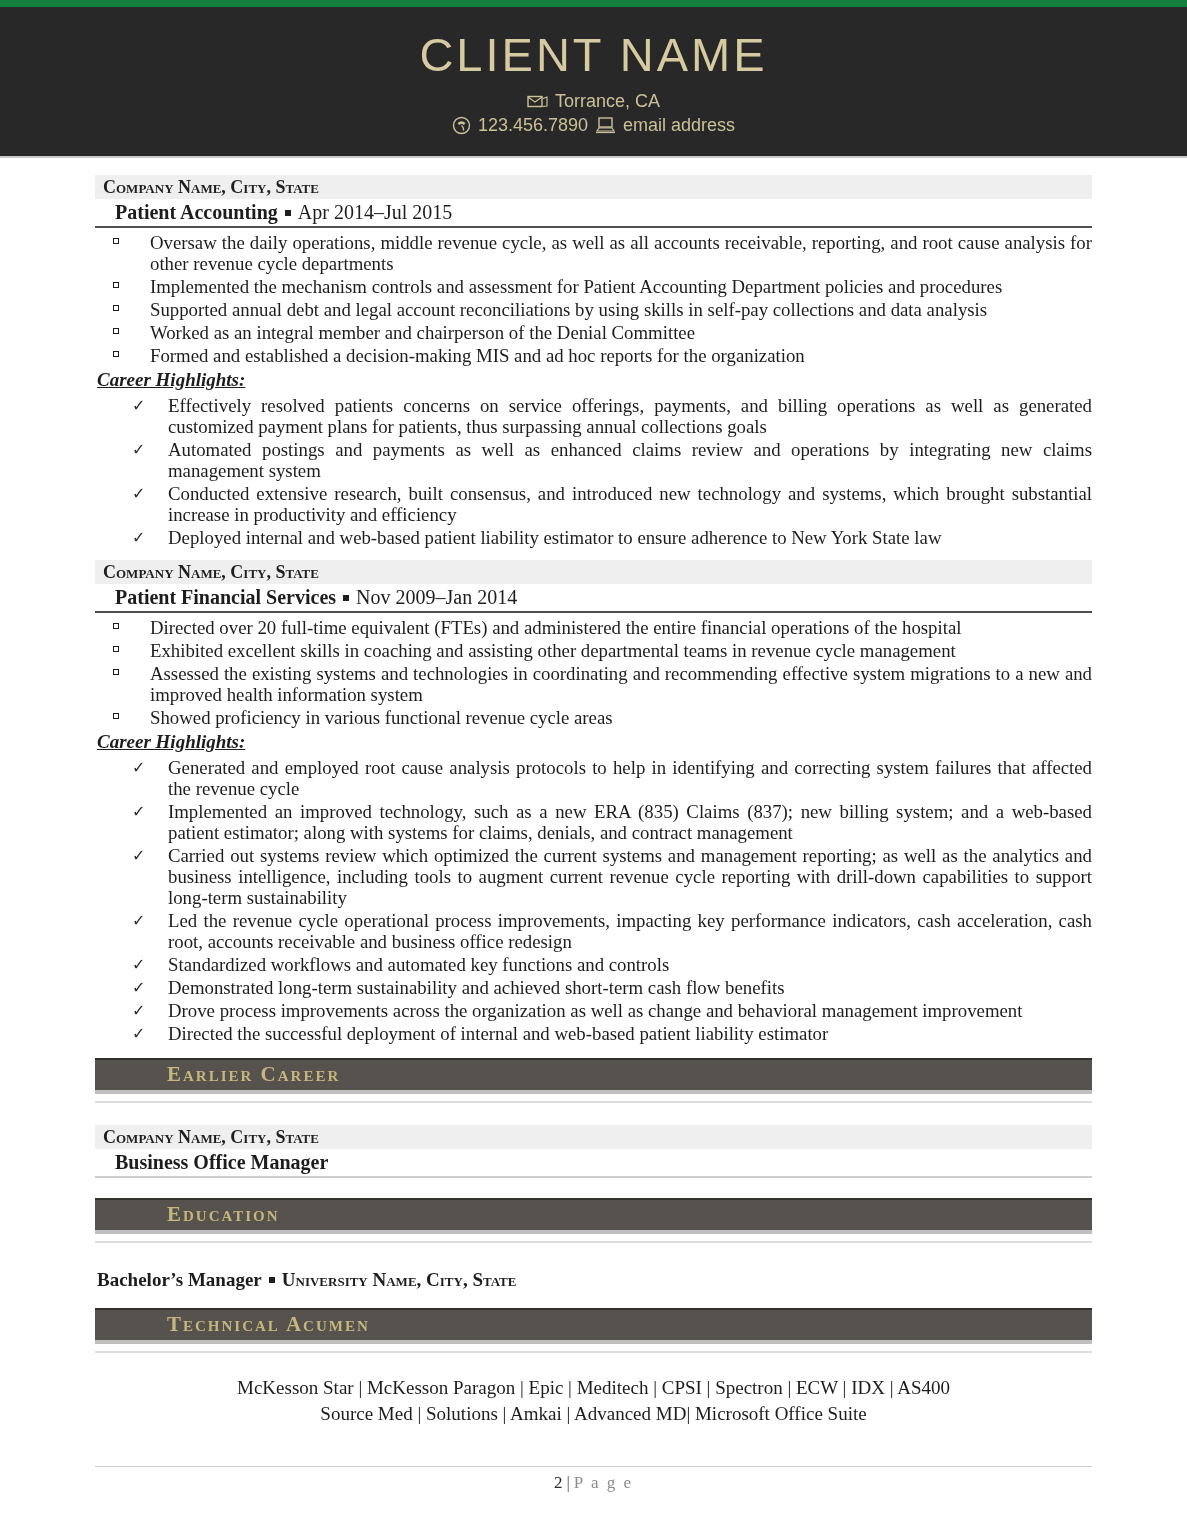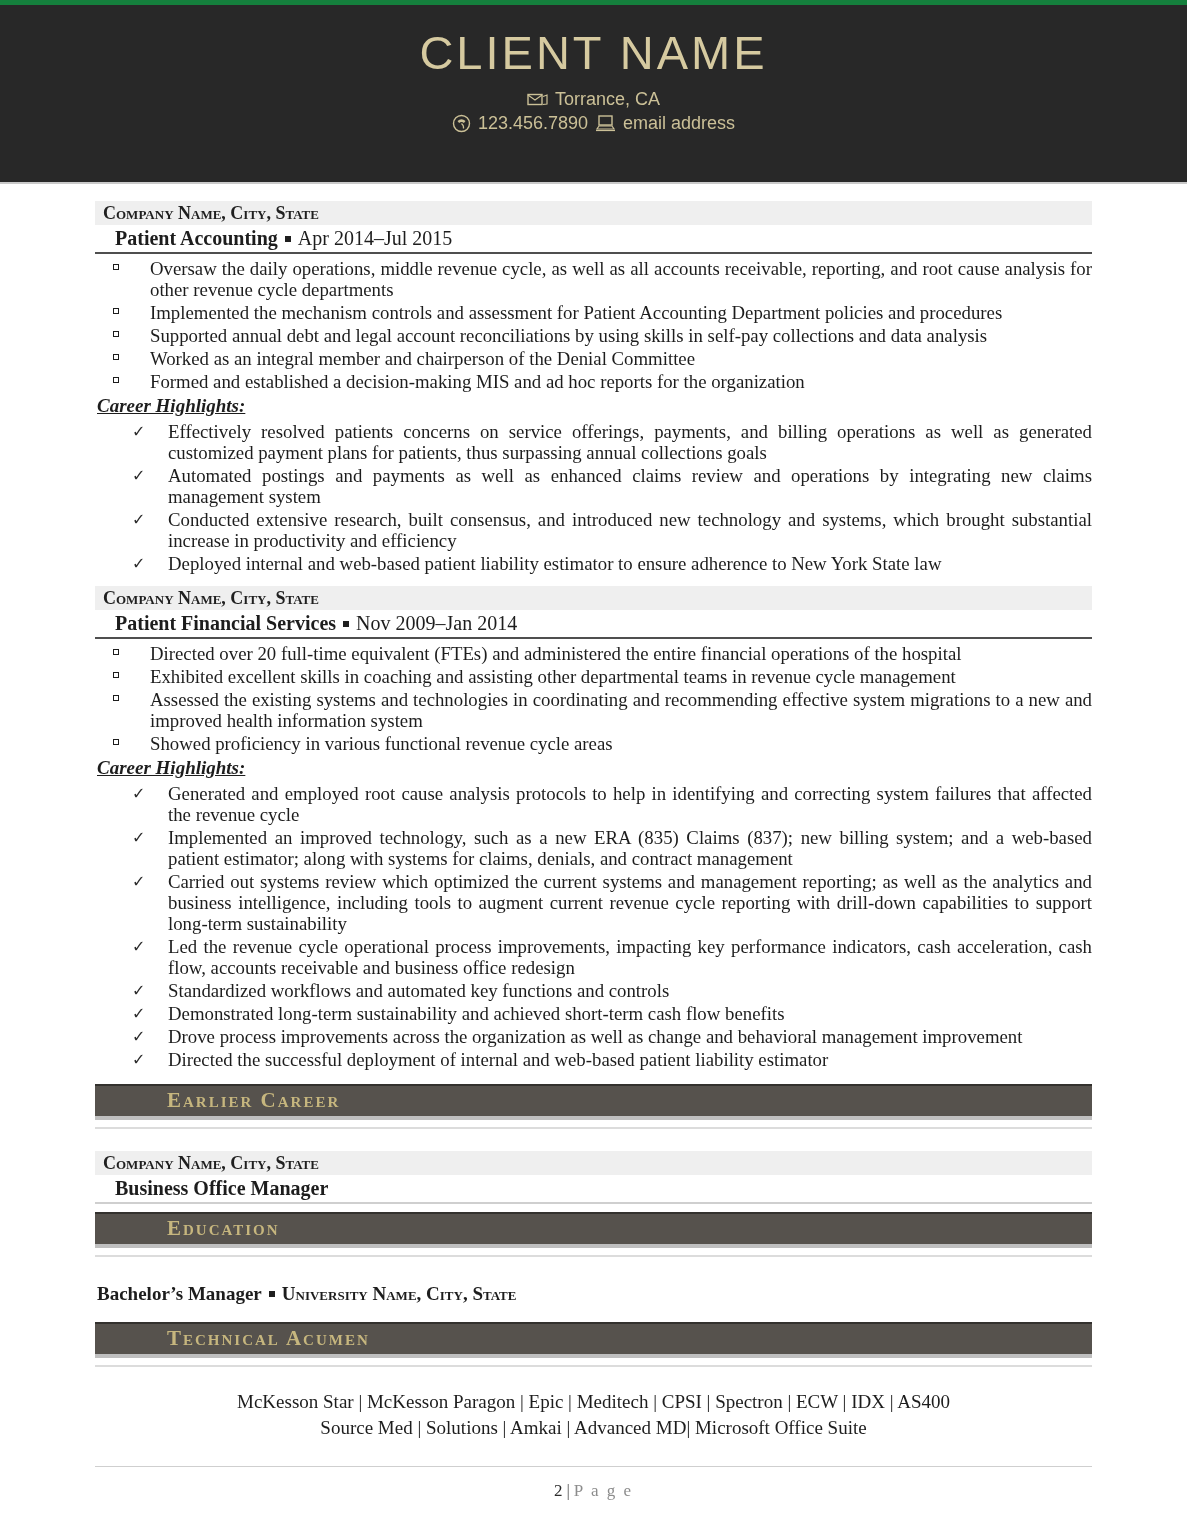--- a/index.html
+++ b/index.html
@@ -4,22 +4,22 @@
 <style>
   * { box-sizing: border-box; }
   html, body { margin: 0; padding: 0; background: #ffffff; }
   .page {
     width: 1187px; height: 1536px; position: relative; overflow: hidden;
     background: #ffffff; font-family: "Liberation Serif", serif; color: #1d1d1d;
   }
 
   
   .hdr {
-    height: 184px; background: #282828;
-    border-top: 5px solid #15803d; border-bottom: 2px solid #c9c9c9;
+    height: 158px; background: #282828;
+    border-top: 7px solid #15803d; border-bottom: 2px solid #c9c9c9;
     text-align: center; font-family: "Liberation Sans", sans-serif;
   }
   .client-name {
     padding-top: 20px; font-size: 47px; font-weight: 400;
     letter-spacing: 3px; color: #d6caa0;
   }
   .contact-line {
     display: flex; justify-content: center; align-items: center; gap: 7px;
     color: #cbc097; font-size: 18px;
   }
@@ -75,33 +75,33 @@
     font-variant: small-caps; font-weight: 700; font-size: 21px; line-height: 24px;
     letter-spacing: 2px; padding: 2px 0 4px 72px;
   }
   .section-underline { border-top: 2px solid #dcdcdc; margin-top: 7px; height: 0; }
 
   .company-bar.ec { margin-top: 22px; }
   .role-row {
     font-size: 20px; line-height: 22px; font-weight: 700;
     padding: 2px 0 3px 20px; border-bottom: 2px solid #cfcfcf;
   }
-  .section-bar.edu { margin-top: 8px; }
+  .section-bar.edu { margin-top: 20px; }
   .section-bar.tech { margin-top: 16px; }
 
   .degrees { margin-top: 24px; font-size: 19px; line-height: 25px; padding-left: 2px; }
   .degree-name { font-weight: 700; }
   .school { font-variant: small-caps; font-weight: 600; }
 
   .skills { margin-top: 22px; text-align: center; font-size: 19px; line-height: 26px; }
 
   
   .footer {
     position: absolute; left: 95px; right: 95px; top: 1466px;
-    border-top: 1px solid #cfcfcf; text-align: center; padding-top: 14px;
+    border-top: 1px solid #cfcfcf; text-align: center; padding-top: 6px;
     font-size: 17px;
   }
   .page-num { color: #2b2b2b; }
   .page-sep { color: #5a5a5a; margin: 0 4px; }
   .page-label { color: #8c8c8c; letter-spacing: 2px; }
 </style>
 </head>
 <body>
 
 <div class="page">
@@ -167,21 +167,21 @@
       <li class="sq-item"><span class="sq"></span><span>Directed over 20 full-time equivalent (FTEs) and administered the entire financial operations of the hospital</span></li>
       <li class="sq-item"><span class="sq"></span><span>Exhibited excellent skills in coaching and assisting other departmental teams in revenue cycle management</span></li>
       <li class="sq-item"><span class="sq"></span><span>Assessed the existing systems and technologies in coordinating and recommending effective system migrations to a new and improved health information system</span></li>
       <li class="sq-item"><span class="sq"></span><span>Showed proficiency in various functional revenue cycle areas</span></li>
     </ul>
     <div class="hl-label">Career Highlights:</div>
     <ul class="blist">
       <li class="ck-item"><span class="ck">✓</span><span>Generated and employed root cause analysis protocols to help in identifying and correcting system failures that affected the revenue cycle</span></li>
       <li class="ck-item"><span class="ck">✓</span><span>Implemented an improved technology, such as a new ERA (835) Claims (837); new billing system; and a web-based patient estimator; along with systems for claims, denials, and contract management</span></li>
       <li class="ck-item"><span class="ck">✓</span><span>Carried out systems review which optimized the current systems and management reporting; as well as the analytics and business intelligence, including tools to augment current revenue cycle reporting with drill-down capabilities to support long-term sustainability</span></li>
-      <li class="ck-item"><span class="ck">✓</span><span>Led the revenue cycle operational process improvements, impacting key performance indicators, cash acceleration, cash flow, accounts receivable and business office redesign</span></li>
+      <li class="ck-item"><span class="ck">✓</span><span>Led the revenue cycle operational process improvements, impacting key performance indicators, cash acceleration, cash root, accounts receivable and business office redesign</span></li>
       <li class="ck-item"><span class="ck">✓</span><span>Standardized workflows and automated key functions and controls</span></li>
       <li class="ck-item"><span class="ck">✓</span><span>Demonstrated long-term sustainability and achieved short-term cash flow benefits</span></li>
       <li class="ck-item"><span class="ck">✓</span><span>Drove process improvements across the organization as well as change and behavioral management improvement</span></li>
       <li class="ck-item"><span class="ck">✓</span><span>Directed the successful deployment of internal and web-based patient liability estimator</span></li>
     </ul>
 
     <div class="section-bar">Earlier Career</div>
     <div class="section-underline"></div>
     <div class="company-bar ec">Company Name, City, State</div>
     <div class="role-row">

